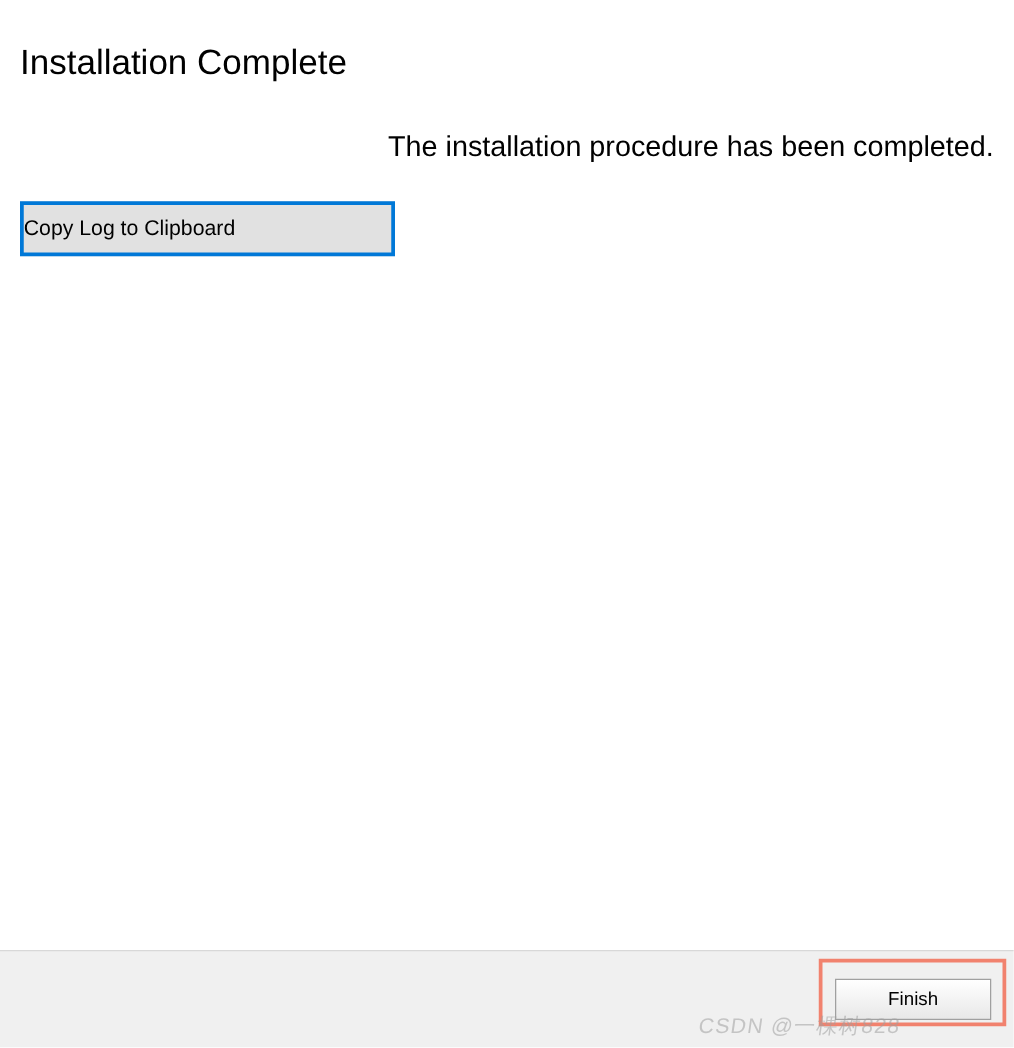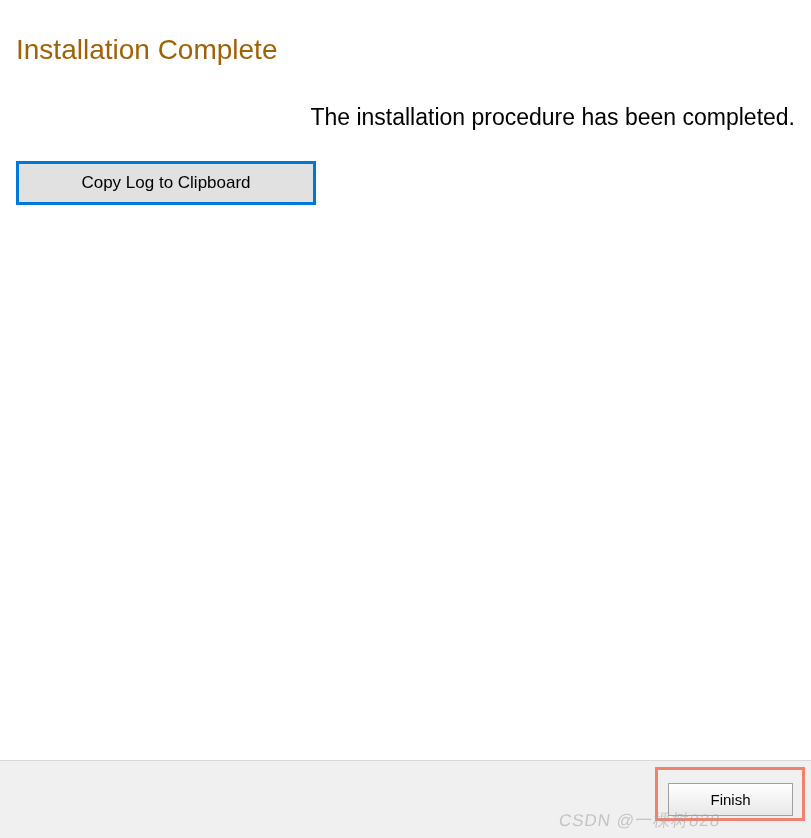--- a/index.html
+++ b/index.html
@@ -13,21 +13,21 @@
       width: 811px;
       height: 838px;
       position: relative;
       overflow: hidden;
     }
     .main-content {
       padding: 34px 16px 16px 16px;
       height: 760px;
     }
     .page-title {
-      color: #a16207;
+      color: #000000;
       font-size: 28px;
       font-weight: 400;
       margin-bottom: 38px;
     }
     .description-text {
       color: #000000;
       font-size: 23px;
       font-weight: 400;
       margin-bottom: 30px;
       text-align: right;
@@ -35,21 +35,21 @@
     .copy-log-button {
       display: inline-block;
       width: 300px;
       height: 44px;
       background: #e1e1e1;
       border: 3px solid #0078d7;
       color: #000000;
       font-size: 17px;
       font-family: inherit;
       cursor: pointer;
-      text-align: center;
+      text-align: left;
       line-height: 38px;
     }
     .footer-bar {
       position: absolute;
       bottom: 0;
       left: 0;
       right: 0;
       height: 78px;
       background: #f0f0f0;
       border-top: 1px solid #d8d8d8;

